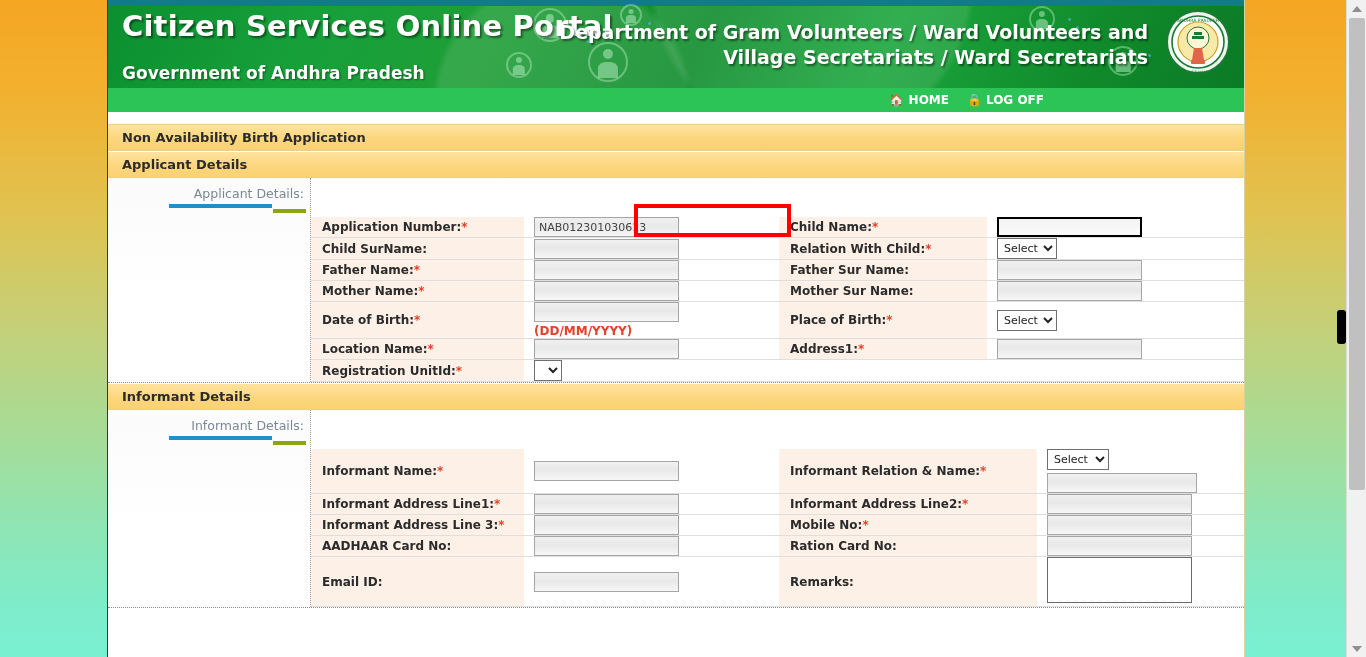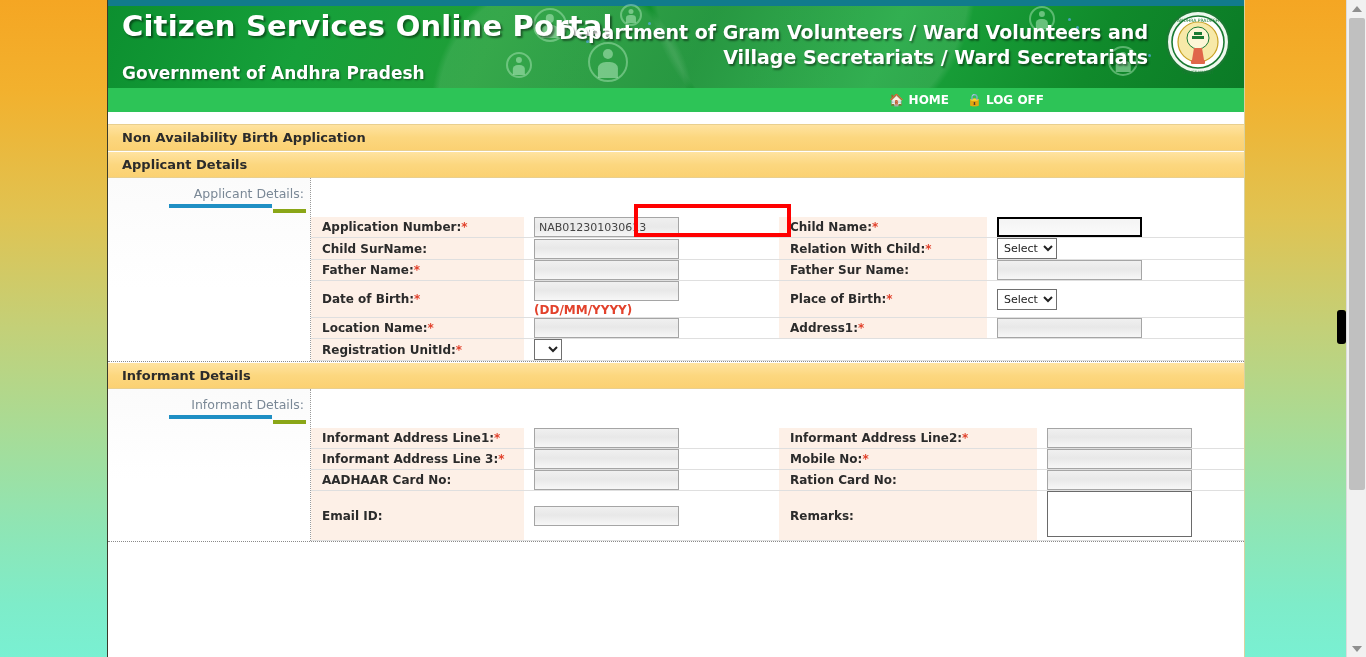--- a/index.html
+++ b/index.html
@@ -314,20 +314,26 @@
               <td class="lbl"><span>Relation With Child:</span><span class="req">*</span></td>
               <td class="fld"><select class="sel w78"><option>Select</option></select></td>
             </tr>
             <tr>
               <td class="lbl"><span>Father Name:</span><span class="req">*</span></td>
               <td class="fld"><input type="text" class="tinput" style=""></td>
               <td class="lbl"><span>Father Sur Name:</span></td>
               <td class="fld"><input type="text" class="tinput" style=""></td>
             </tr>
             <tr>
+              <td class="lbl"><span>Mother Name:</span><span class="req">*</span></td>
+              <td class="fld"><input type="text" class="tinput" style=""></td>
+              <td class="lbl"><span>Mother Sur Name:</span></td>
+              <td class="fld"><input type="text" class="tinput" style=""></td>
+            </tr>
+            <tr>
               <td class="lbl"><span>Date of Birth:</span><span class="req">*</span></td>
               <td class="fld"><input type="text" class="tinput" style=""><div class="dob-hint">(DD/MM/YYYY)</div></td>
               <td class="lbl"><span>Place of Birth:</span><span class="req">*</span></td>
               <td class="fld"><select class="sel w78"><option>Select</option></select></td>
             </tr>
             <tr>
               <td class="lbl"><span>Location Name:</span><span class="req">*</span></td>
               <td class="fld"><input type="text" class="tinput" style=""></td>
               <td class="lbl"><span>Address1:</span><span class="req">*</span></td>
               <td class="fld"><input type="text" class="tinput" style=""></td>
@@ -358,20 +364,26 @@
     <div class="grid-col">
       <table class="frm">
         <colgroup>
             <col style="width:213px">
             <col style="width:255px">
             <col style="width:258px">
             <col style="width:*">
           </colgroup>
         <tbody id="informant-rows">
             <tr>
+              <td class="lbl"><span>Informant Name:</span><span class="req">*</span></td>
+              <td class="fld"><input type="text" class="tinput" style=""></td>
+              <td class="lbl"><span>Informant Relation &amp; Name:</span><span class="req">*</span></td>
+              <td class="fld"><select class="sel w62"><option>Select</option></select><div style="margin-top: 3px;"><input type="text" class="tinput wide" style=""></div></td>
+            </tr>
+            <tr>
               <td class="lbl"><span>Informant Address Line1:</span><span class="req">*</span></td>
               <td class="fld"><input type="text" class="tinput" style=""></td>
               <td class="lbl"><span>Informant Address Line2:</span><span class="req">*</span></td>
               <td class="fld"><input type="text" class="tinput" style=""></td>
             </tr>
             <tr>
               <td class="lbl"><span>Informant Address Line 3:</span><span class="req">*</span></td>
               <td class="fld"><input type="text" class="tinput" style=""></td>
               <td class="lbl"><span>Mobile No:</span><span class="req">*</span></td>
               <td class="fld"><input type="text" class="tinput" style=""></td>

